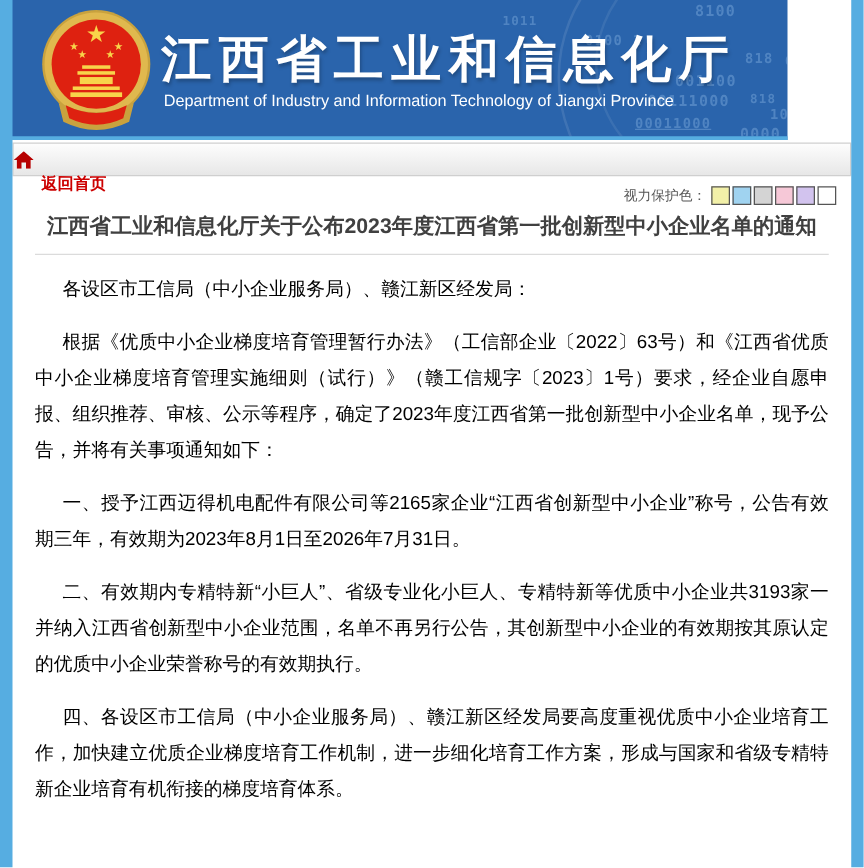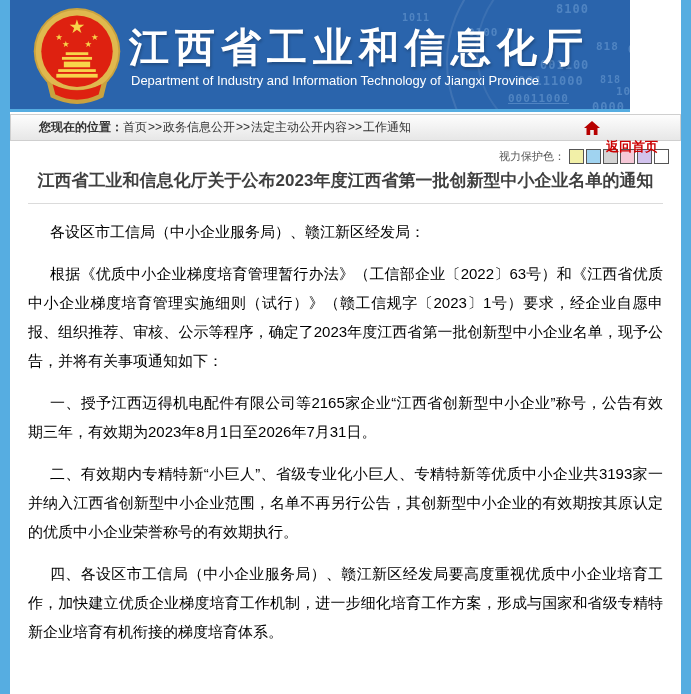--- a/index.html
+++ b/index.html
@@ -123,23 +123,20 @@
         <rect x="28" y="71" width="44" height="4" fill="#F8D44A"></rect>
         <path d="M18,80 Q50,96 82,80 L78,96 Q50,110 22,96 Z" fill="#C9A23E"></path>
         <path d="M24,82 Q50,95 76,82 L73,93 Q50,104 27,93 Z" fill="#DE2110"></path>
       </svg>
     </div>
     <div class="header-title">江西省工业和信息化厅</div>
     <div class="header-subtitle">Department of Industry and Information Technology of Jiangxi Province</div>
   </header>
 
   <div class="breadcrumb-bar">
-    <div class="bc-left">
-      <span class="bc-label">您现在的位置：</span><span class="bc-path"><span class="bc-link">首页</span><span class="bc-sep">&gt;&gt;</span><span class="bc-link">政务信息公开</span><span class="bc-sep">&gt;&gt;</span><span class="bc-link">法定主动公开内容</span><span class="bc-sep">&gt;&gt;</span><span class="bc-link">工作通知</span></span>
-    </div>
     <div class="bc-right">
       <span class="home-icon">
         <svg viewBox="0 0 16 14" width="16" height="14" aria-hidden="true">
           <path d="M8 0 L16 7 L13.5 7 L13.5 14 L9.8 14 L9.8 9 L6.2 9 L6.2 14 L2.5 14 L2.5 7 L0 7 Z" fill="#B70000"></path>
         </svg>
       </span>
       <span class="home-label">返回首页</span>
     </div>
   </div>
 

